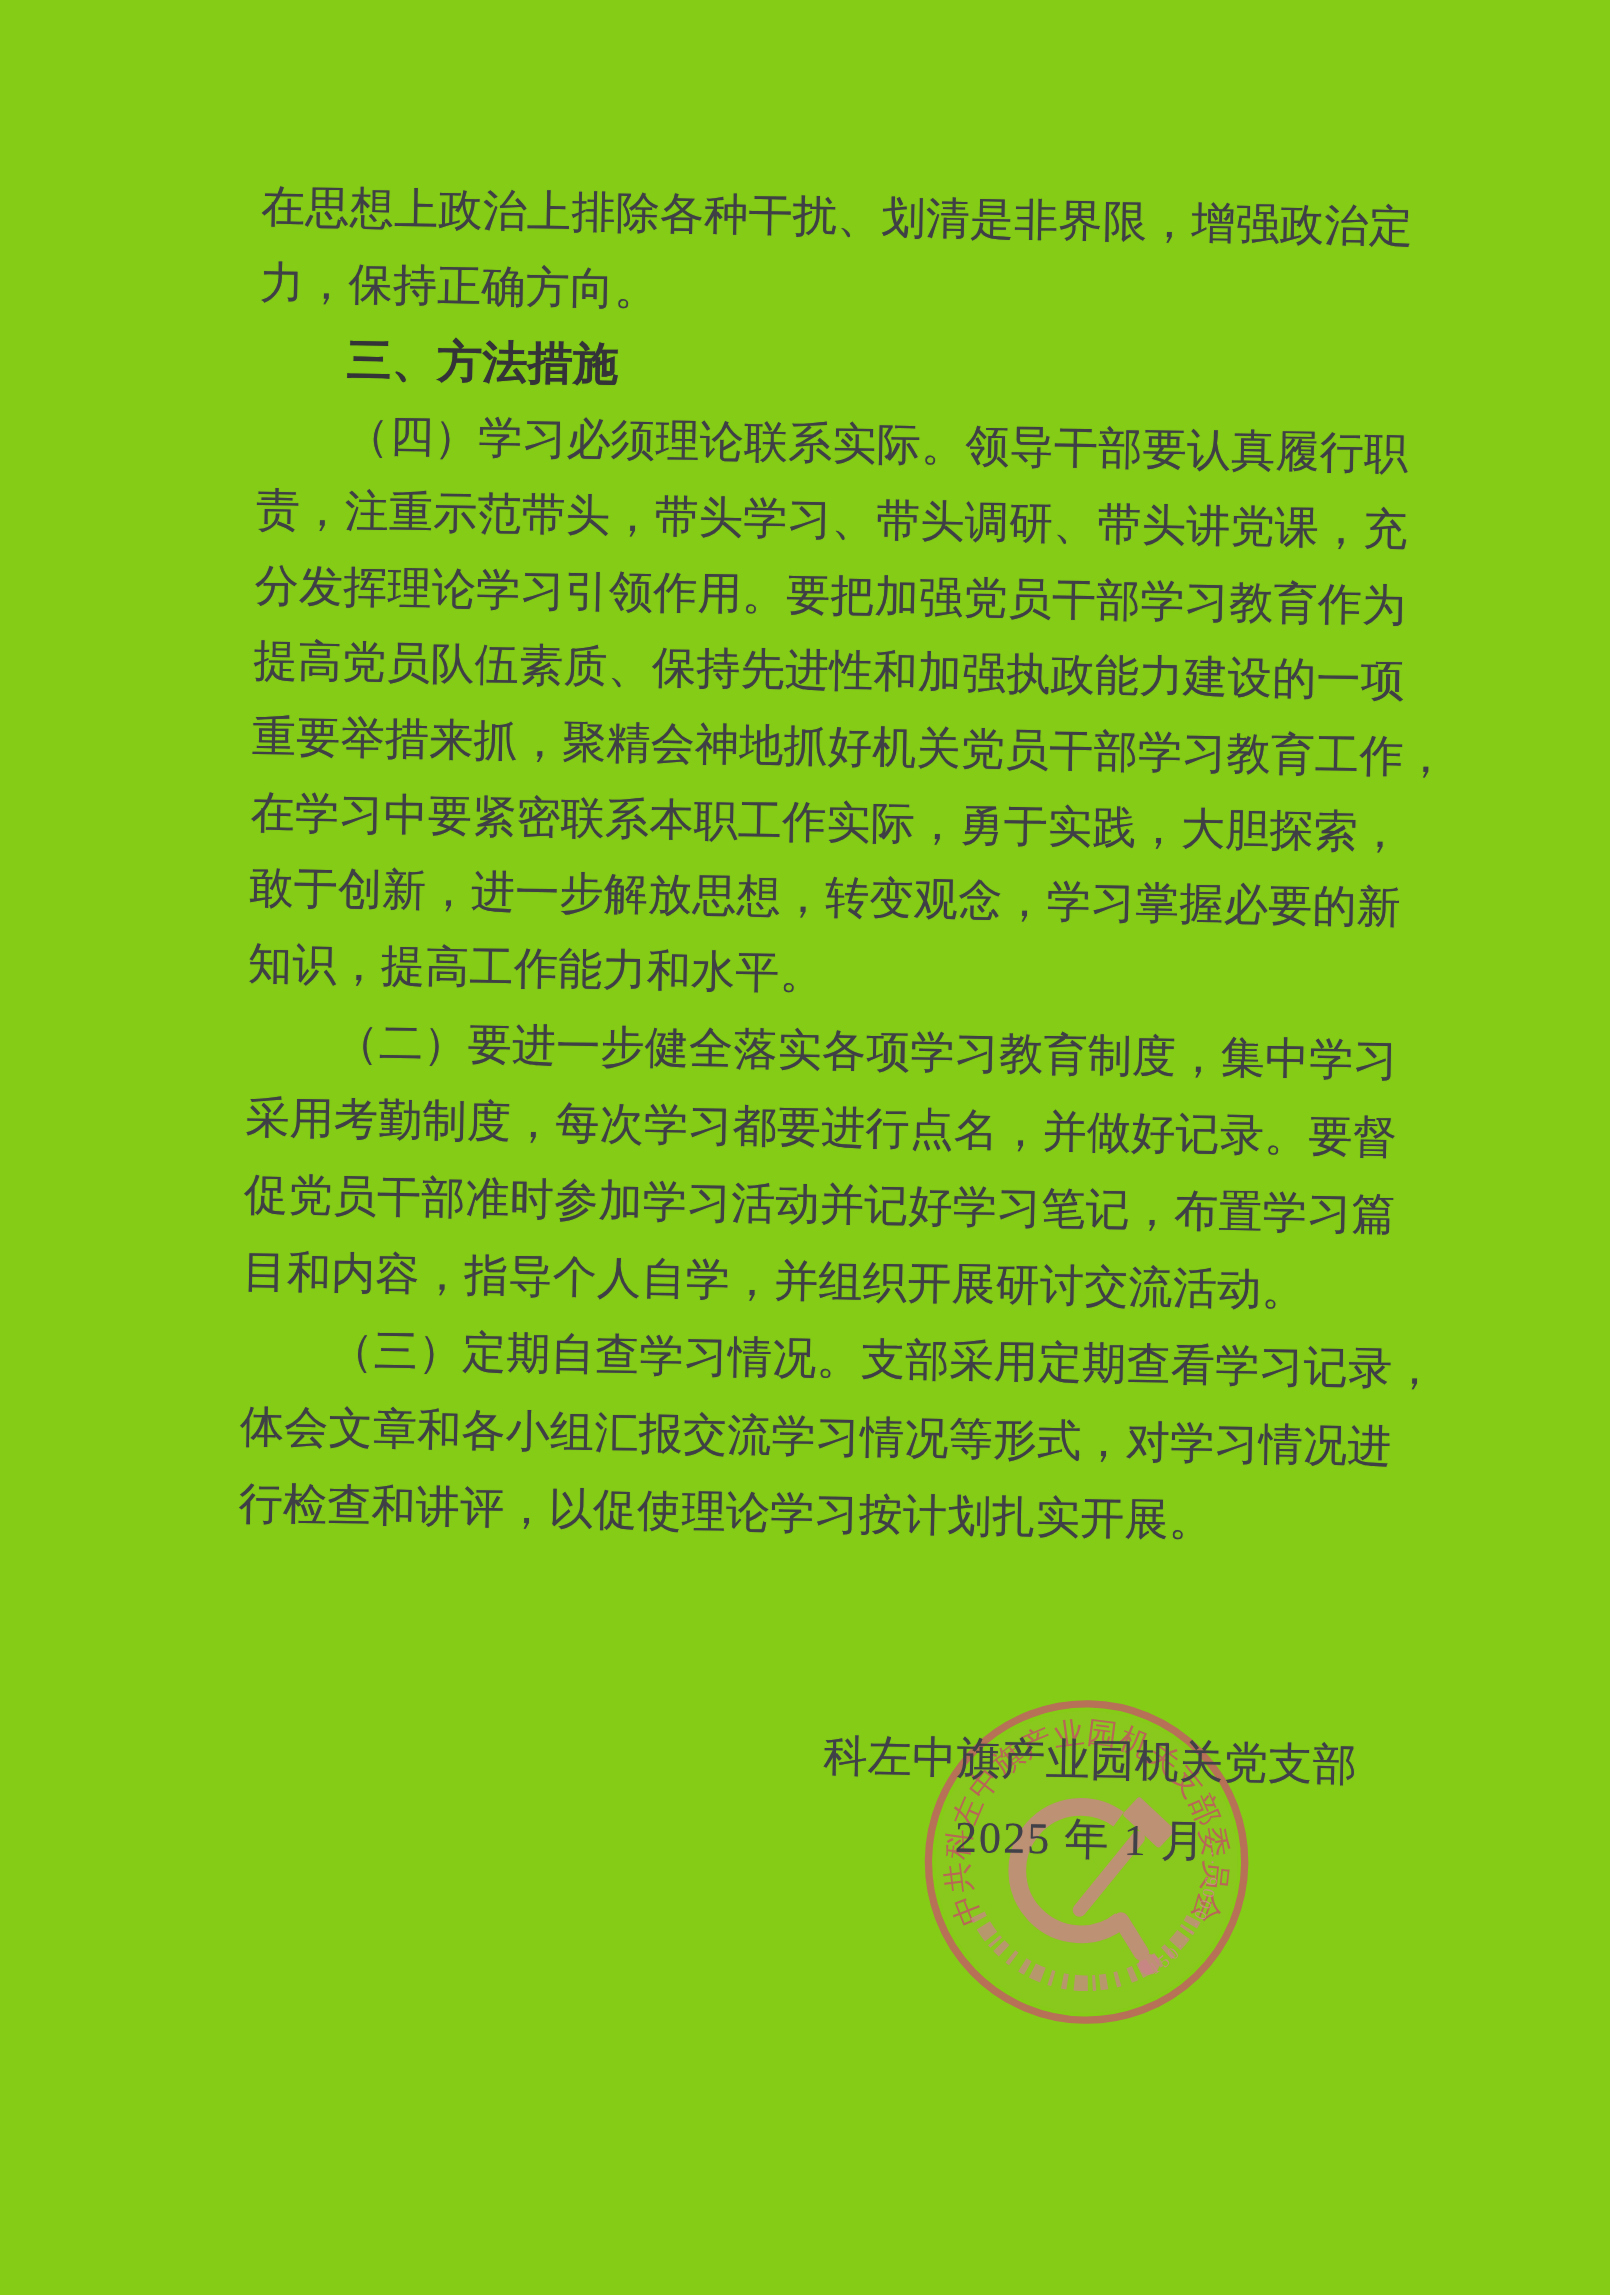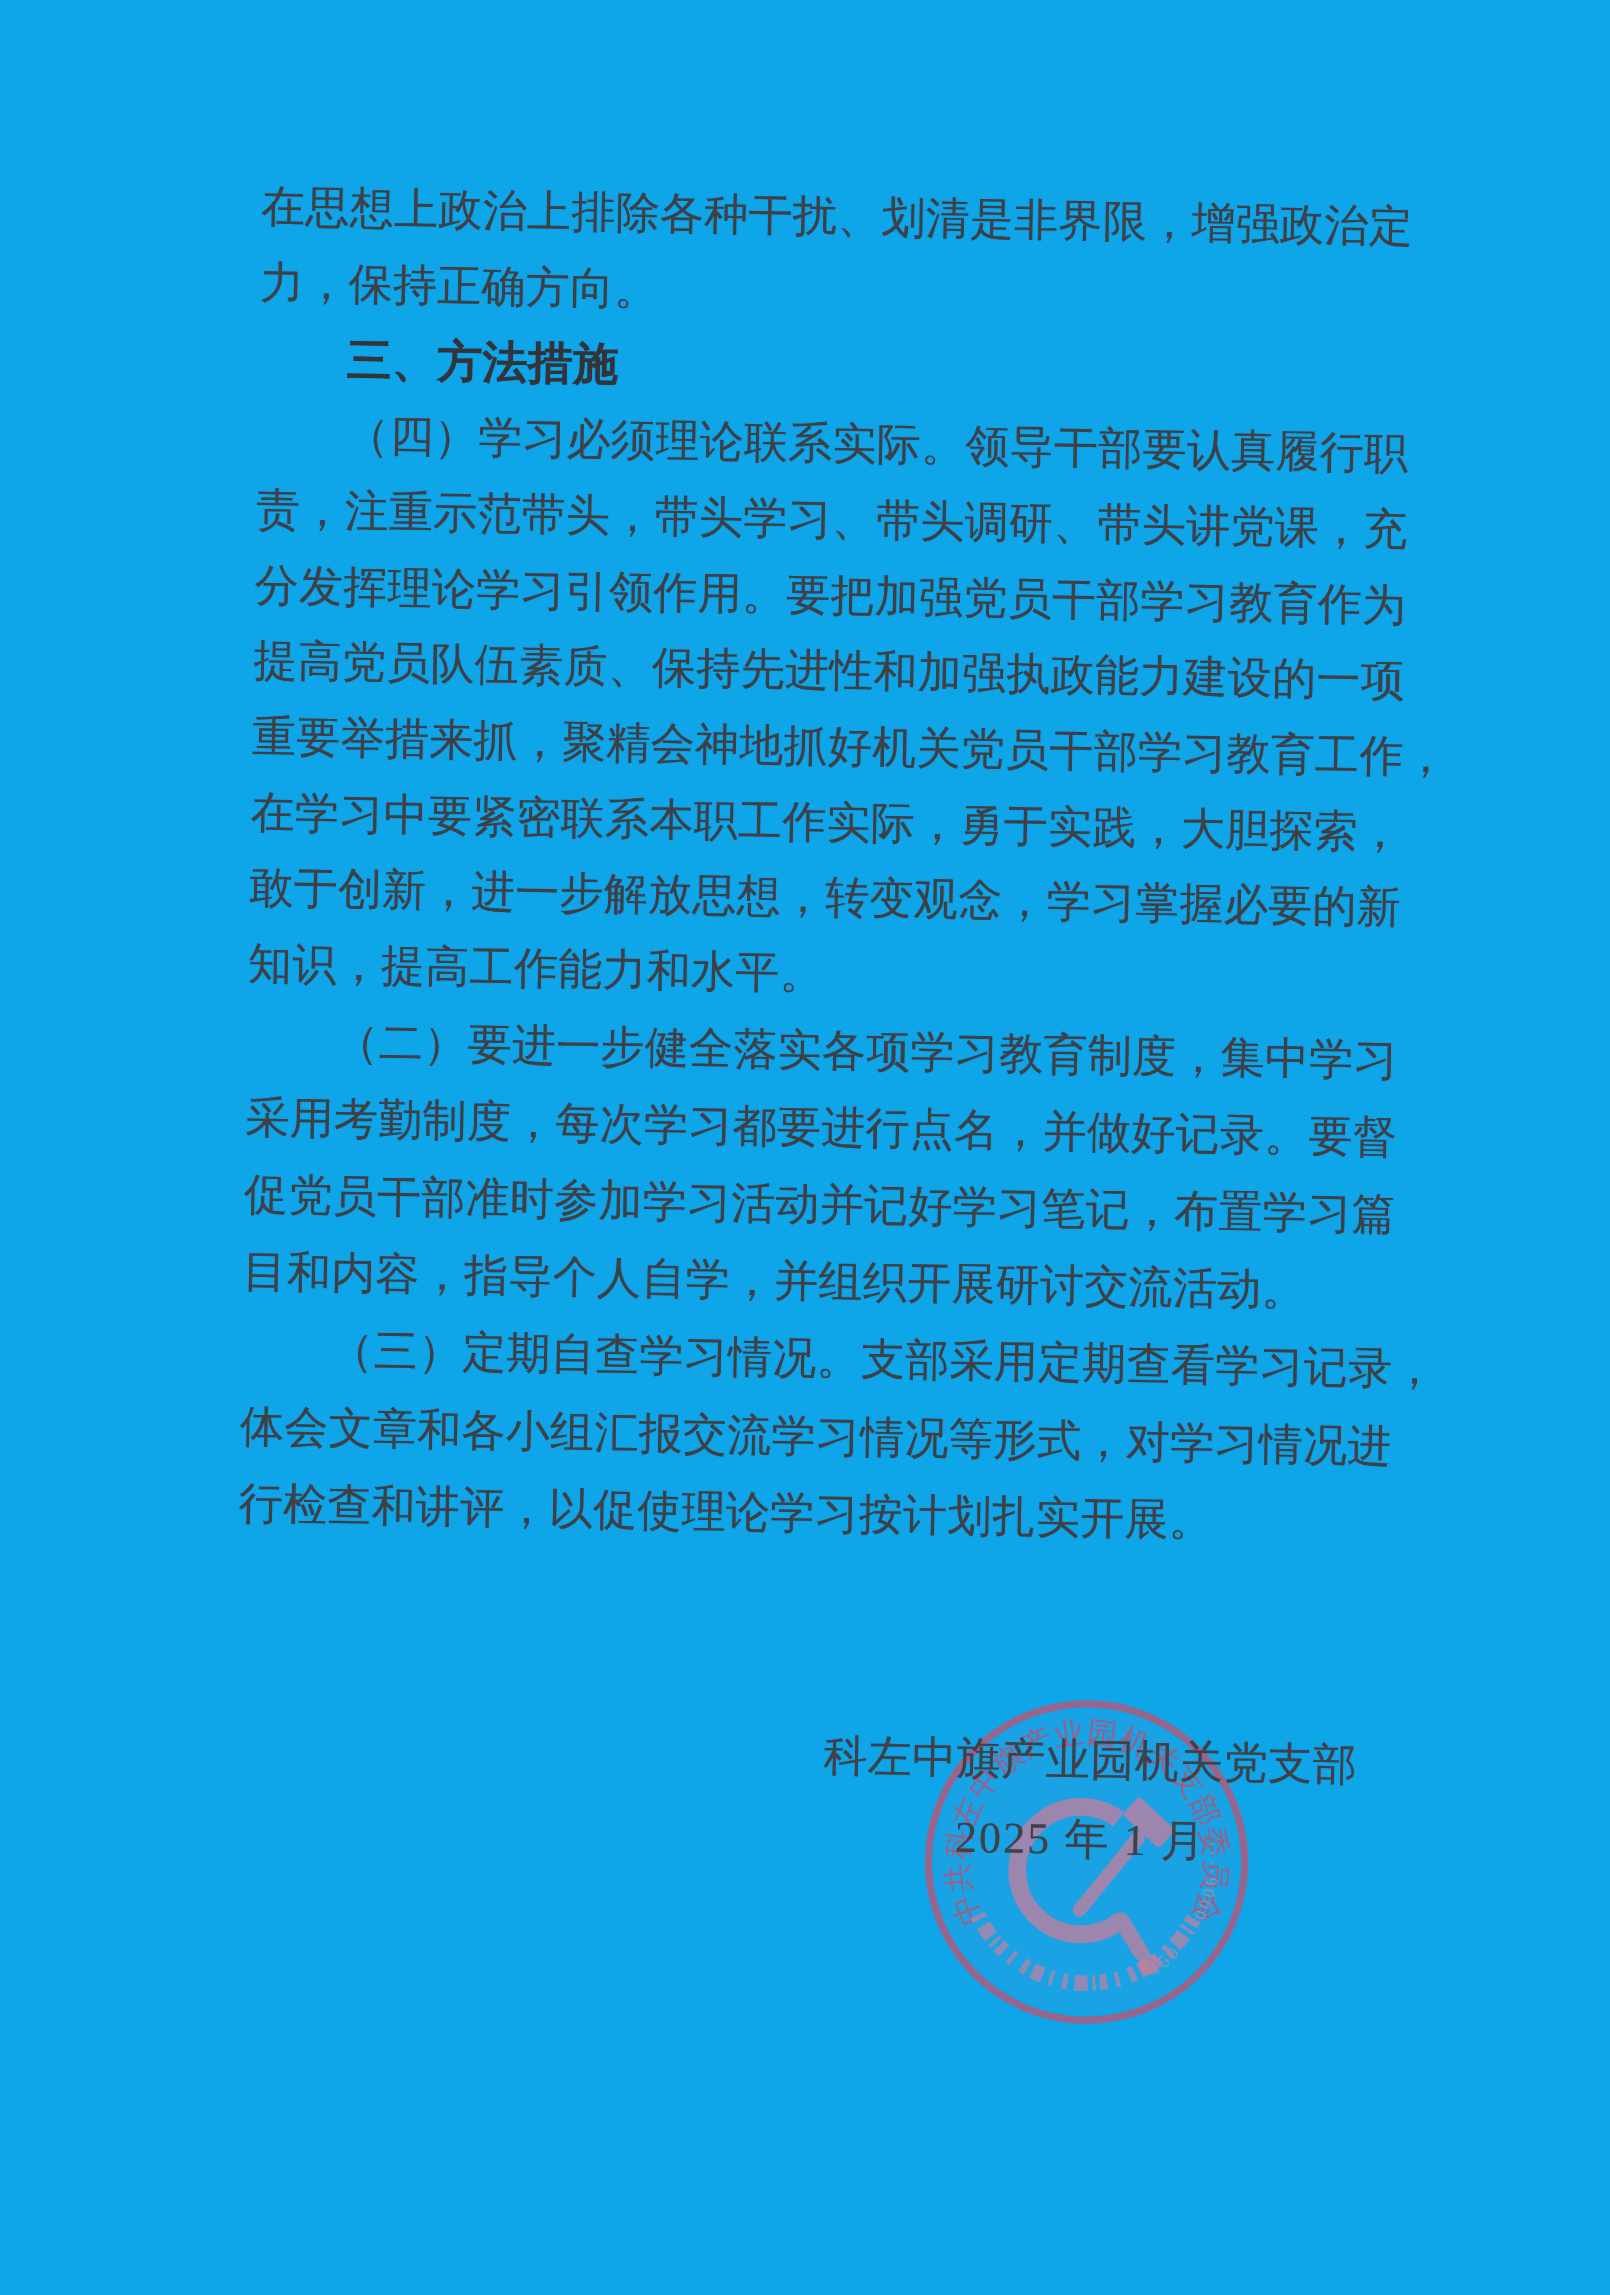--- a/index.html
+++ b/index.html
@@ -5,21 +5,21 @@
   html, body {
     margin: 0;
     padding: 0;
     background: #e8e8e8;
   }
   .page {
     position: relative;
     width: 1610px;
     height: 2295px;
     margin: 0 auto;
-    background: #0ea5e9;
+    background: #84cc16;
     overflow: hidden;
     font-family: "Liberation Serif", "DejaVu Serif", serif;
   }
   
   .scan {
     position: absolute;
     inset: 0;
     transform: rotate(1.0deg);
     transform-origin: 50% 50%;
   }

